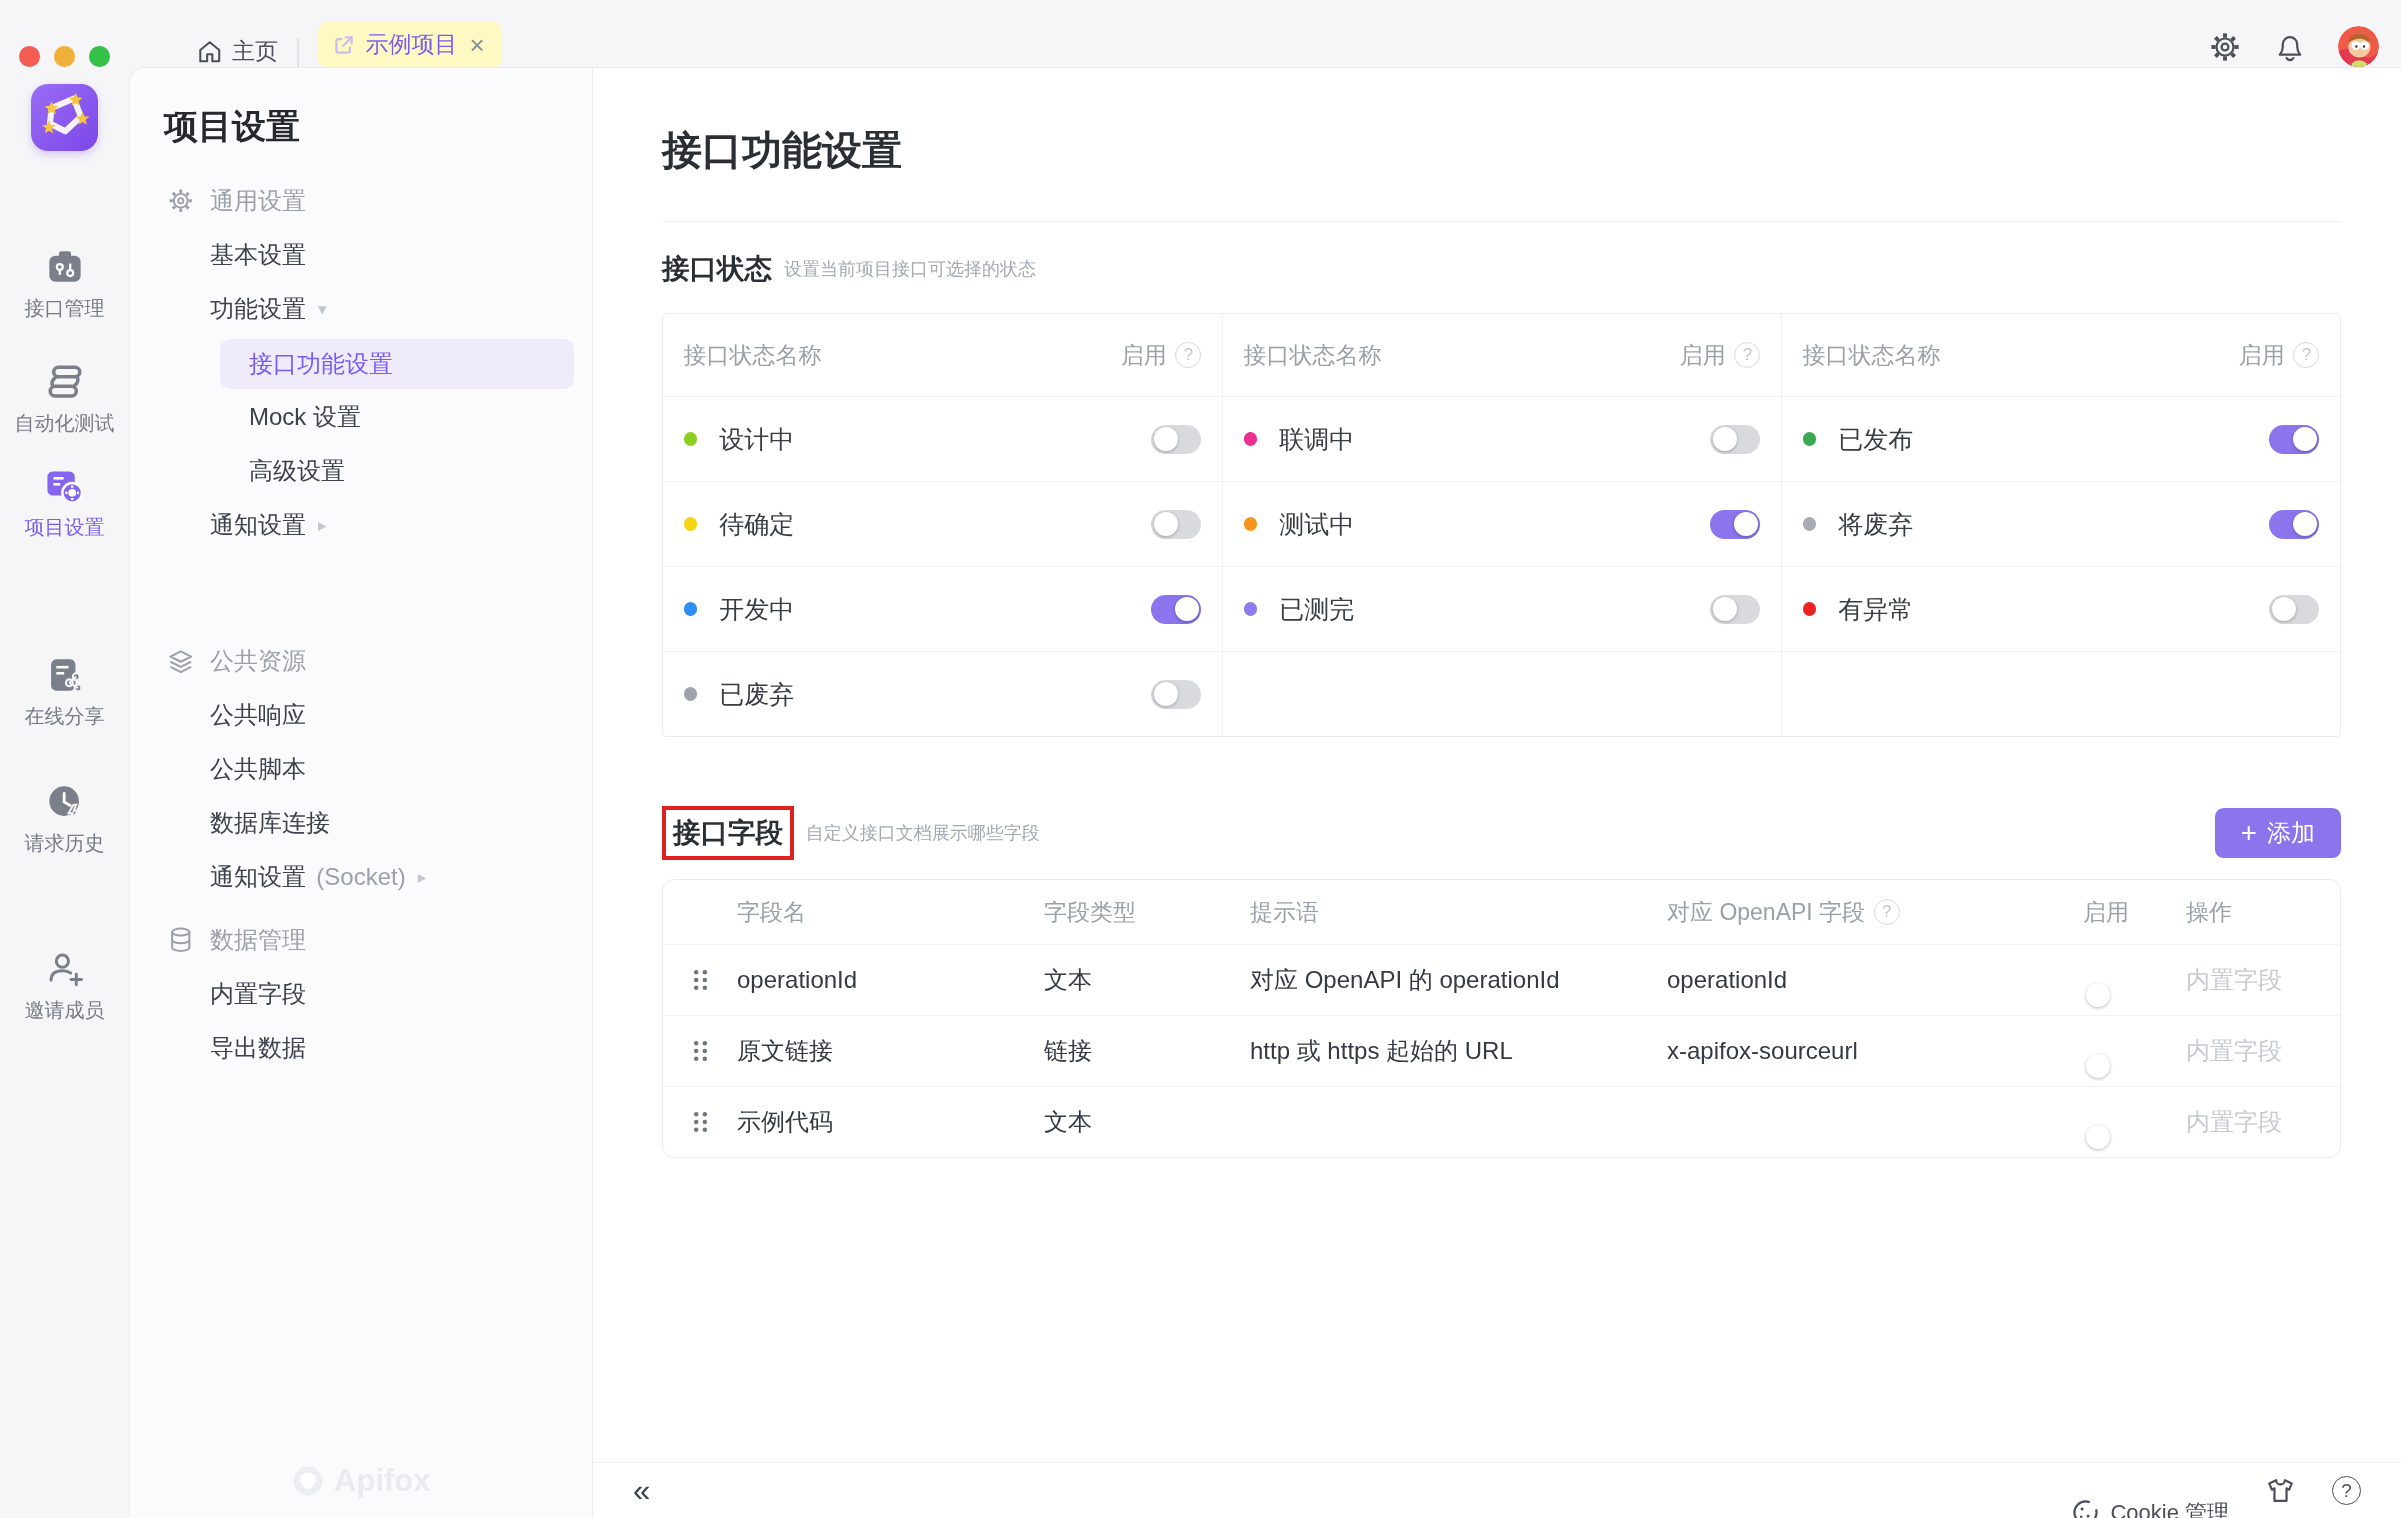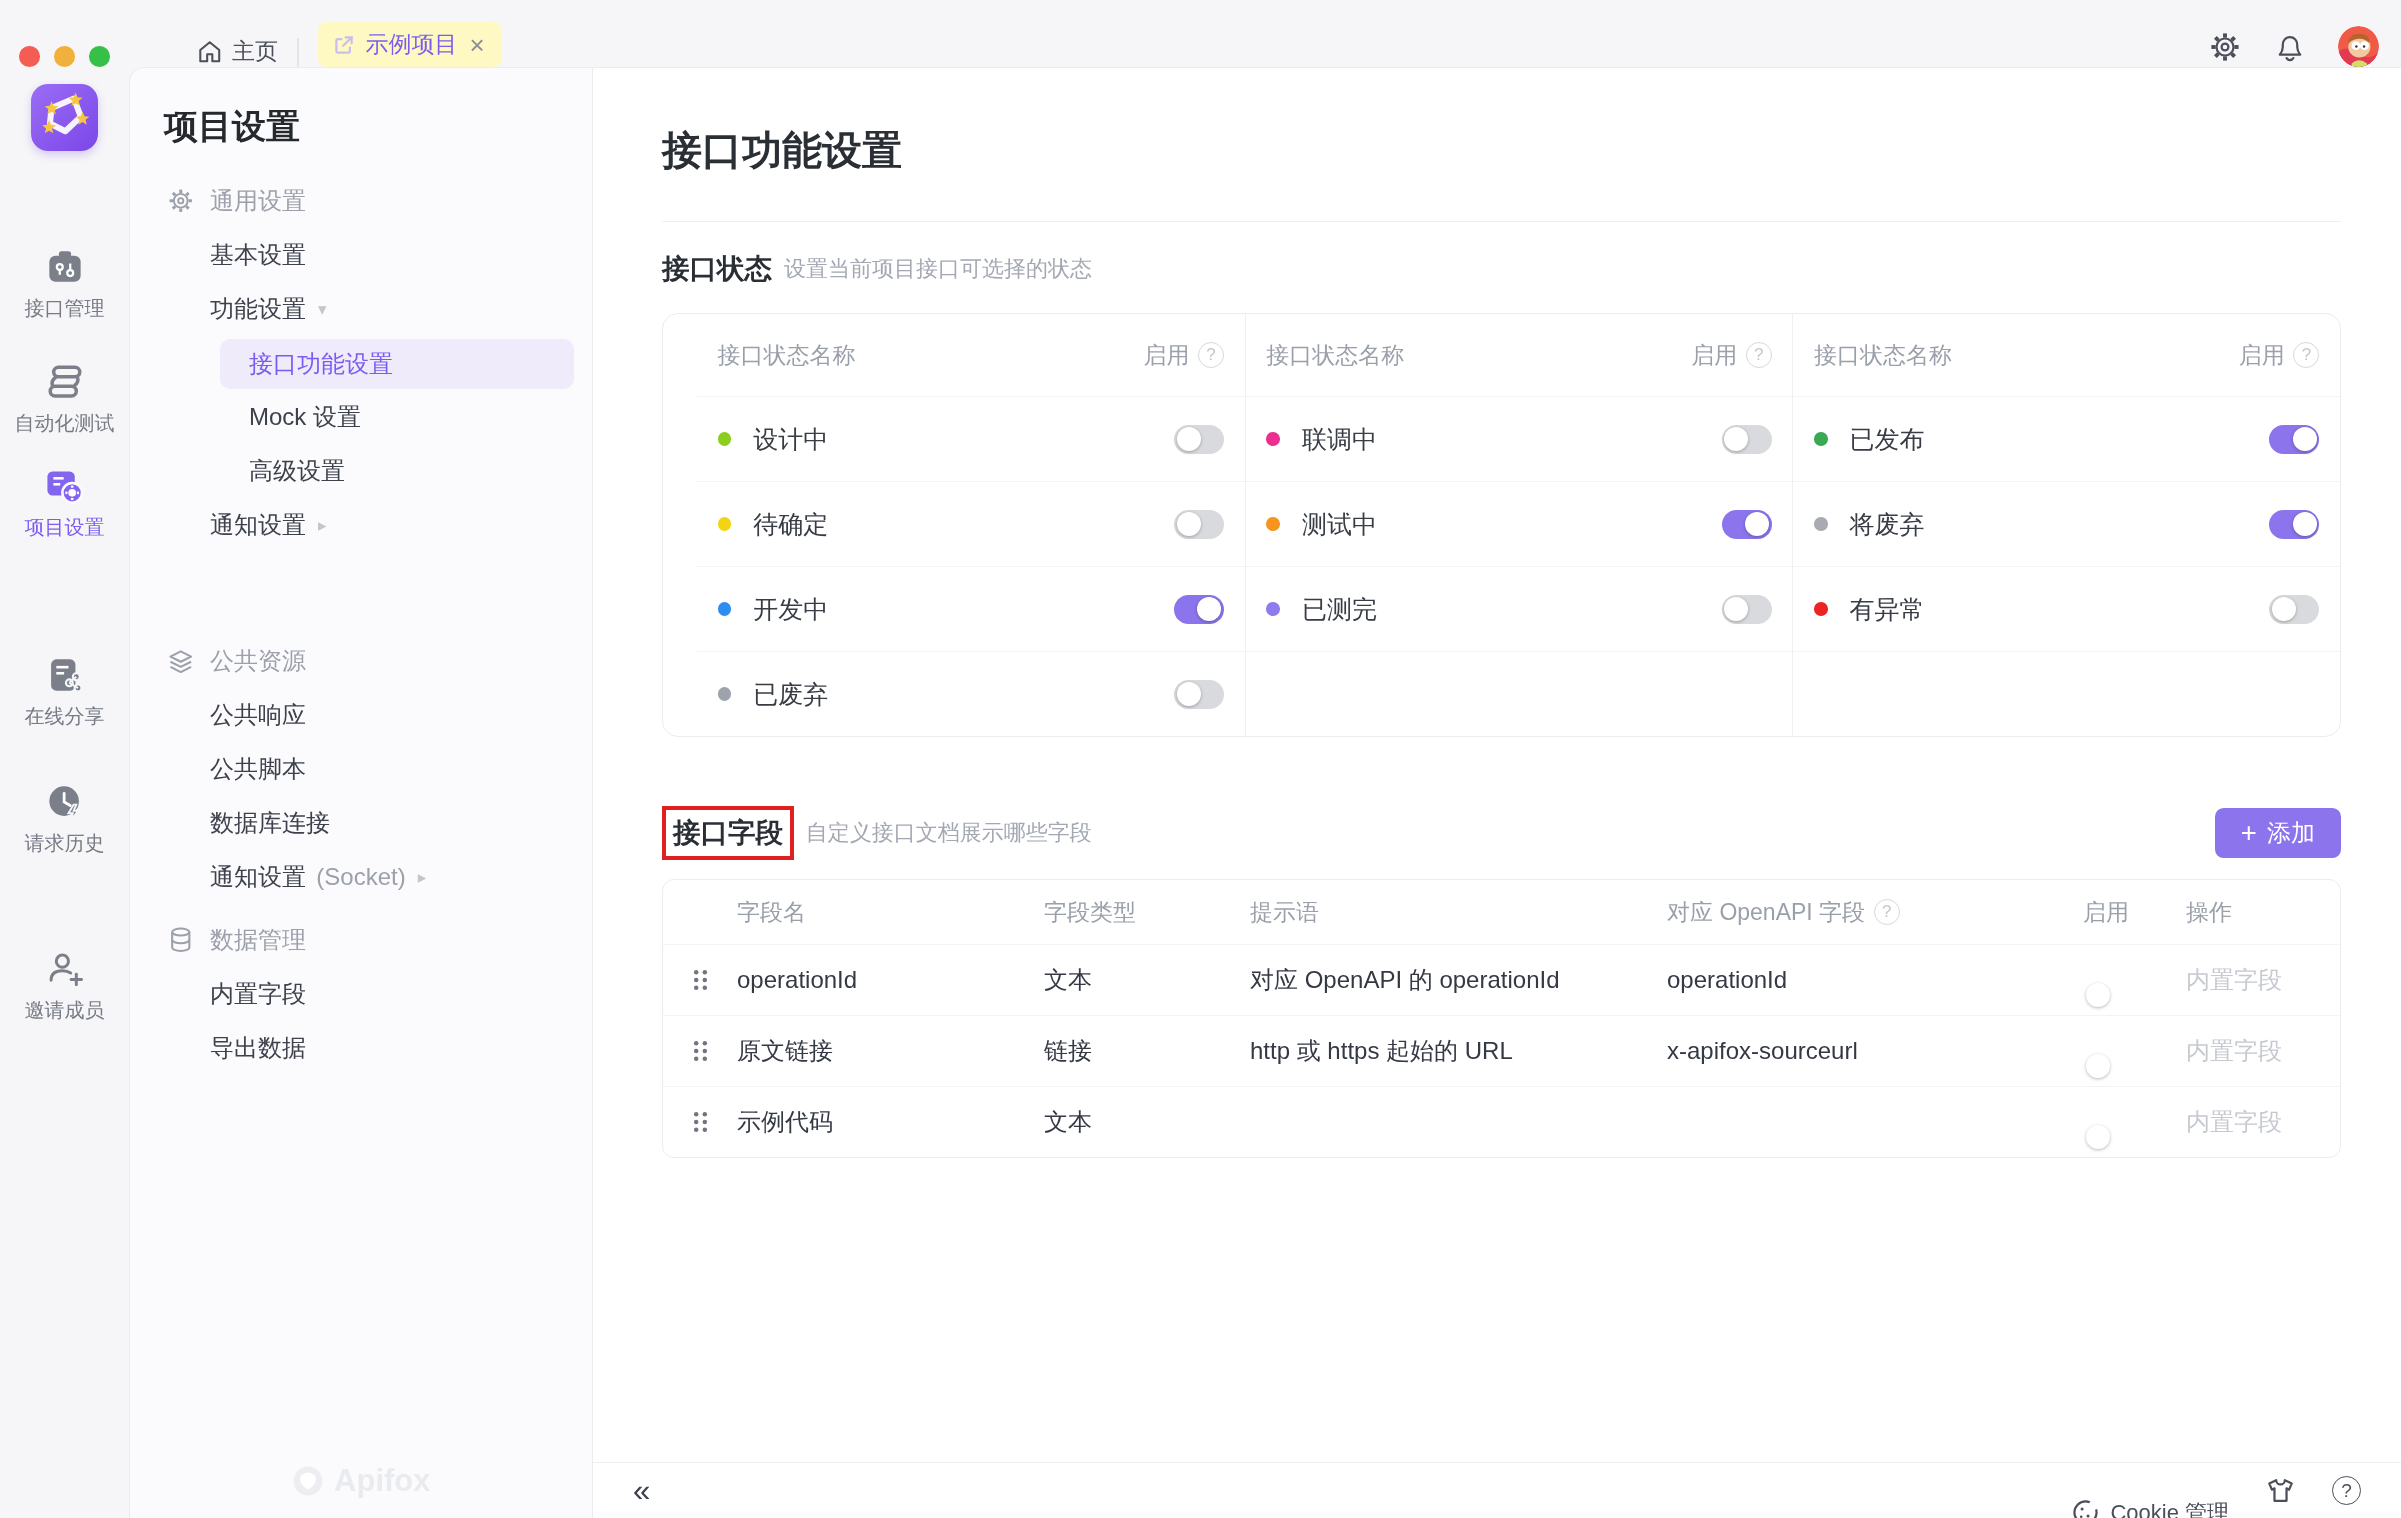--- a/index.html
+++ b/index.html
@@ -36,26 +36,26 @@
   .m-suffix{color:#9ba0ab;margin-left:10.3px;}
   .gap-lg{margin-top:82px;} .gap-sm{margin-top:8.6px;}
   .watermark{position:absolute;bottom:19px;left:0;width:100%;display:flex;align-items:center;justify-content:center;gap:8.6px;color:#e9ebef;font-size:31px;font-weight:bold;}
 
   
   .main{position:absolute;left:593px;top:67px;right:0;bottom:0;background:#ffffff;border-top:1.7px solid #ececf0;box-sizing:border-box;padding:0 60px 0 69px;}
   .page-title{margin:55px 0 0;font-size:40px;font-weight:bold;color:#2a2e35;}
   .rule{margin-top:43px;border-top:1.7px solid #f0f0f3;}
   .sec-head{margin-top:29px;display:flex;align-items:center;}
   .sec-title{font-size:27.5px;font-weight:bold;color:#2a2e35;}
-  .sec-sub{margin-left:12px;font-size:22px;color:#a3a8b2;}
+  .sec-sub{margin-left:12px;font-size:18px;color:#a3a8b2;}
   .red-box{border:4.3px solid #e01f1f;padding:5.2px 6.9px;font-size:27.5px;font-weight:bold;color:#2a2e35;}
   .btn-add{margin-left:auto;display:flex;align-items:center;gap:10.3px;height:50px;padding:0 26px;border-radius:8.6px;background:#8b74ec;color:#fff;font-size:24px;border:none;}
   .btn-add .plus{font-size:27.5px;line-height:1;}
 
-  .status-grid{margin-top:26px;border:1.7px solid #ececf0;border-radius:16px;display:grid;grid-template-columns:1fr 1fr 1fr;overflow:hidden;background:#fff;padding-left:34px;}
+  .status-grid{margin-top:26px;border:1.7px solid #ececf0;border-radius:4px;display:grid;grid-template-columns:1fr 1fr 1fr;overflow:hidden;background:#fff;}
   .s-col{min-width:0;}
   .s-col + .s-col{border-left:1.7px solid #f0f0f3;}
   .sg-head{height:82px;display:flex;align-items:center;padding:0 20.6px;color:#9aa0aa;font-size:23px;}
   .sg-enable{margin-left:auto;display:flex;align-items:center;gap:8.6px;}
   .sg-row{height:84px;border-top:1.7px solid #f3f3f5;display:flex;align-items:center;padding:0 20.6px;font-size:25px;color:#383d45;}
   .dot{width:13.7px;height:13.7px;border-radius:50%;margin-right:22px;flex:none;}
   .toggle{margin-left:auto;width:50px;height:29px;border-radius:14.6px;background:#d8dade;position:relative;flex:none;}
   .toggle::after{content:"";position:absolute;top:2.6px;left:2.6px;width:24px;height:24px;border-radius:50%;background:#fff;box-shadow:0 0.9px 3.4px rgba(0,0,0,.28);}
   .toggle.on{background:#8b74ec;}
   .toggle.on::after{left:auto;right:2.6px;}

